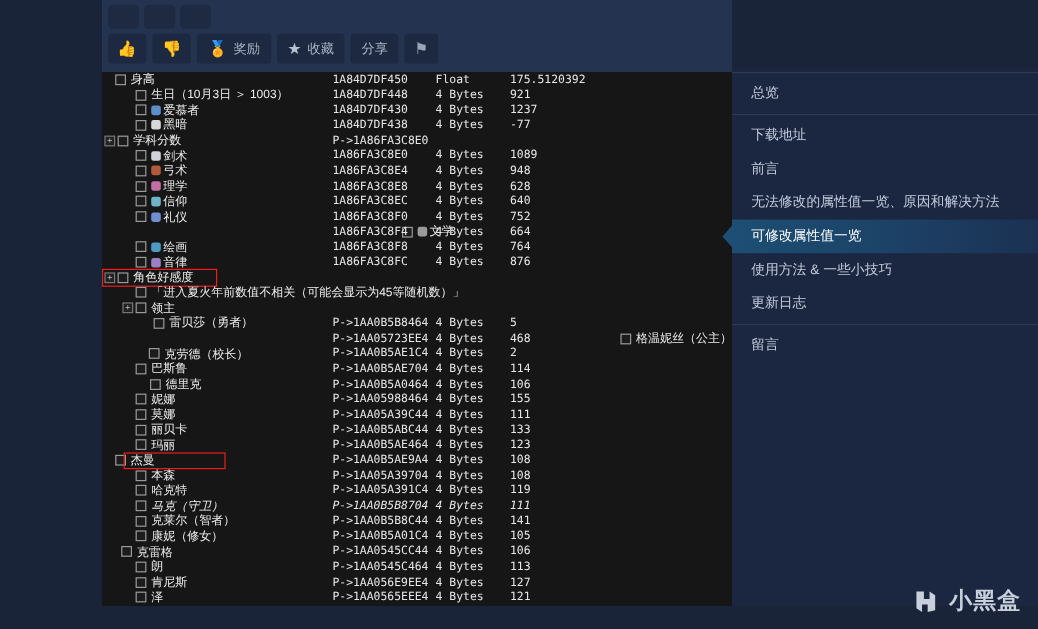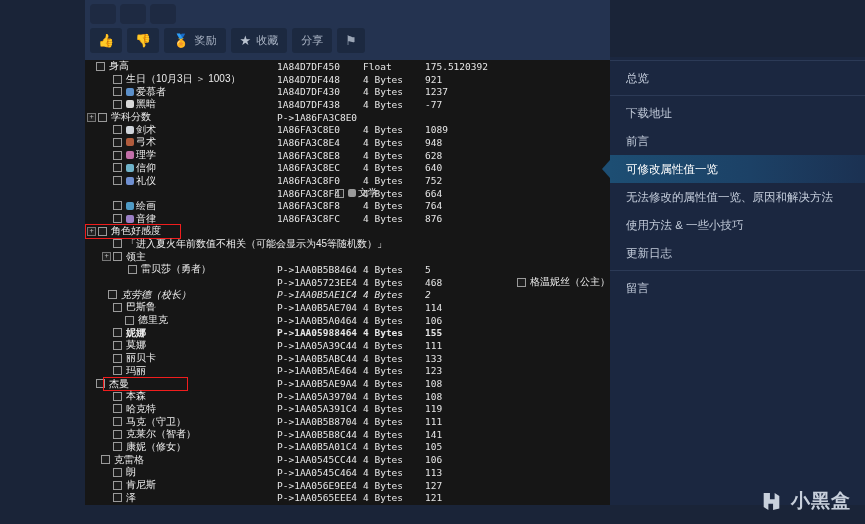--- a/index.html
+++ b/index.html
@@ -310,21 +310,21 @@
       <div class="row" style="padding-left: 32px; justify-content: flex-end;">
         <span class="expander blank"></span>
         <span class="cbox"></span>
         <span class="desc">
           <span>格温妮丝（公主）</span>
         </span>
         <span class="addr">P-&gt;1AA05723EE4</span>
         <span class="type">4 Bytes</span>
         <span class="val">468</span>
       </div>
-      <div class="row" style="padding-left: 12px; font-style: italic;">
+      <div class="row" style="padding-left: 28px;">
         <span class="expander blank"></span>
         <span class="cbox"></span>
         <span class="desc">
           <span>克劳德（校长）</span>
         </span>
         <span class="addr">P-&gt;1AA0B5AE1C4</span>
         <span class="type">4 Bytes</span>
         <span class="val">2</span>
       </div>
       <div class="row" style="padding-left: 17px;">
@@ -340,21 +340,21 @@
       <div class="row" style="padding-left: 29px; text-align: center;">
         <span class="expander blank"></span>
         <span class="cbox"></span>
         <span class="desc">
           <span>德里克</span>
         </span>
         <span class="addr">P-&gt;1AA0B5A0464</span>
         <span class="type">4 Bytes</span>
         <span class="val">106</span>
       </div>
-      <div class="row" style="padding-left: 17px; font-weight: bold;">
+      <div class="row" style="padding-left: 17px;">
         <span class="expander blank"></span>
         <span class="cbox"></span>
         <span class="desc">
           <span>妮娜</span>
         </span>
         <span class="addr">P-&gt;1AA05988464</span>
         <span class="type">4 Bytes</span>
         <span class="val">155</span>
       </div>
       <div class="row" style="padding-left: 17px;">
@@ -411,21 +411,21 @@
       <div class="row" style="padding-left: 17px;">
         <span class="expander blank"></span>
         <span class="cbox"></span>
         <span class="desc">
           <span>哈克特</span>
         </span>
         <span class="addr">P-&gt;1AA05A391C4</span>
         <span class="type">4 Bytes</span>
         <span class="val">119</span>
       </div>
-      <div class="row" style="padding-left: 17px;">
+      <div class="row" style="padding-left: 17px; font-style: italic;">
         <span class="expander blank"></span>
         <span class="cbox"></span>
         <span class="desc">
           <span>马克（守卫）</span>
         </span>
         <span class="addr">P-&gt;1AA0B5B8704</span>
         <span class="type">4 Bytes</span>
         <span class="val">111</span>
       </div>
       <div class="row" style="padding-left: 17px;">
@@ -490,22 +490,22 @@
       </div>
     </div>
 
   <div class="sidebar">
     <div id="sb-groups">
         <div class="sb-sep"></div>
         <div class="sb-item"><span>总览</span></div>
         <div class="sb-sep"></div>
         <div class="sb-item"><span>下载地址</span></div>
         <div class="sb-item"><span>前言</span></div>
+        <div class="sb-item"><span>无法修改的属性值一览、原因和解决方法</span></div>
         <div class="sb-item active"><span>可修改属性值一览</span></div>
-        <div class="sb-item"><span>无法修改的属性值一览、原因和解决方法</span></div>
         <div class="sb-item"><span>使用方法 &amp; 一些小技巧</span></div>
         <div class="sb-item"><span>更新日志</span></div>
         <div class="sb-sep"></div>
         <div class="sb-item"><span>留言</span></div>
       </div>
   </div>
 
   <div class="watermark">
     <svg class="wm-logo" viewBox="0 0 32 32">
       <path d="M6 5 L14 5 L14 13 L20 13 L20 5 L26 9 L26 25 L18 27 L18 19 L12 19 L12 27 L6 23 Z" fill="#c8d0dc"></path>

